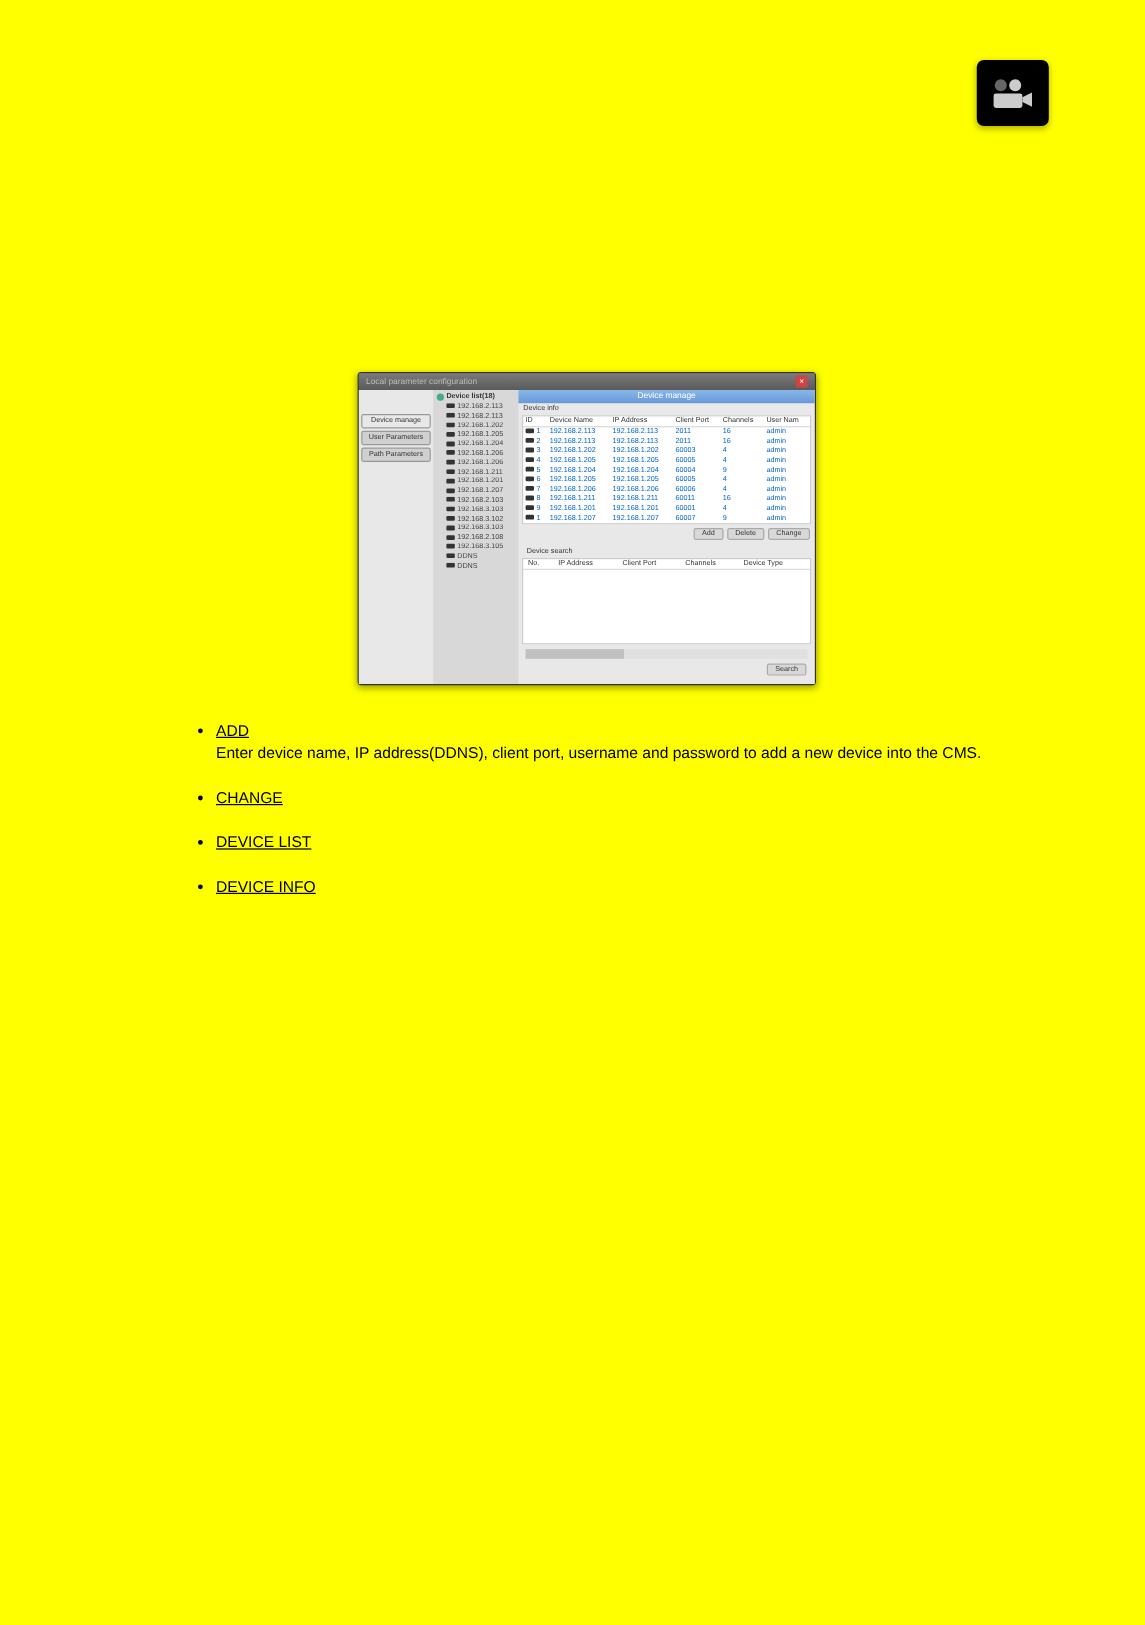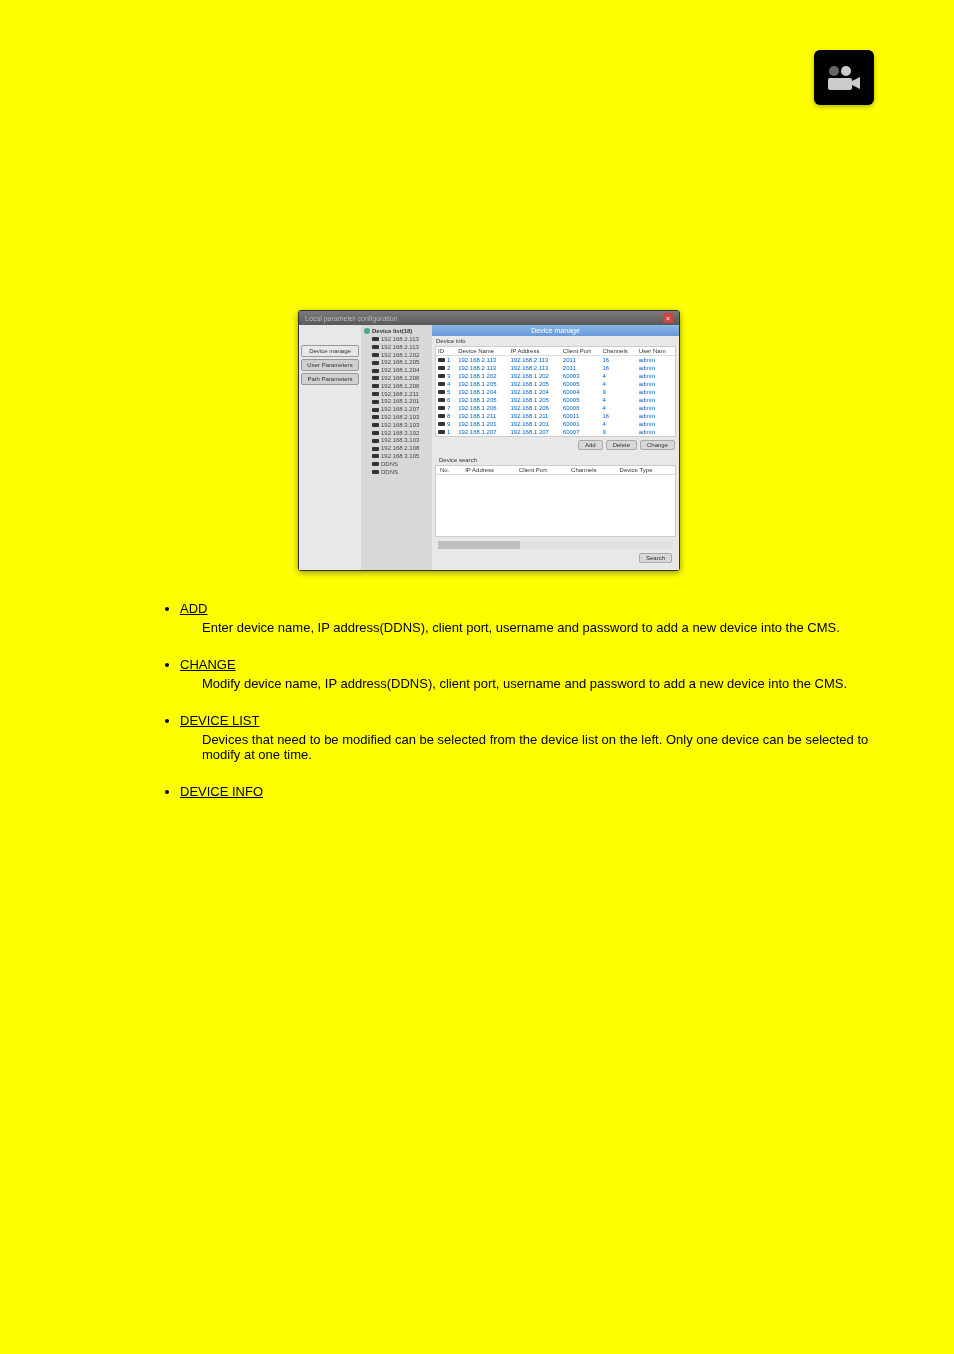--- a/index.html
+++ b/index.html
@@ -192,21 +192,20 @@
     margin: 30px 0 0 60px;
     font-size: 13px;
     color: #000;
   }
   .bullets li {
     margin-bottom: 22px;
     list-style: disc;
   }
   .bullets .desc {
     margin-top: 4px;
-    margin-left: 22px;
   }
   .underline {
     text-decoration: underline;
   }
 </style>
 </head>
 <body>
 
 <div class="page">
 
@@ -383,24 +382,22 @@
     </div>
   </div>
 
   <ul class="bullets">
     <li>
       <span class="underline">ADD</span>
       <div class="desc">Enter device name, IP address(DDNS), client port, username and password to add a new device into the CMS.</div>
     </li>
     <li>
       <span class="underline">CHANGE</span>
-      <div class="desc">Modify device name, IP address(DDNS), client port, username and password to add a new device into the CMS.</div>
     </li>
     <li>
       <span class="underline">DEVICE LIST</span>
-      <div class="desc">Devices that need to be modified can be selected from the device list on the left. Only one device can be selected to modify at one time.</div>
     </li>
     <li>
       <span class="underline">DEVICE INFO</span>
     </li>
   </ul>
 
 </div>
 
 </body></html>

